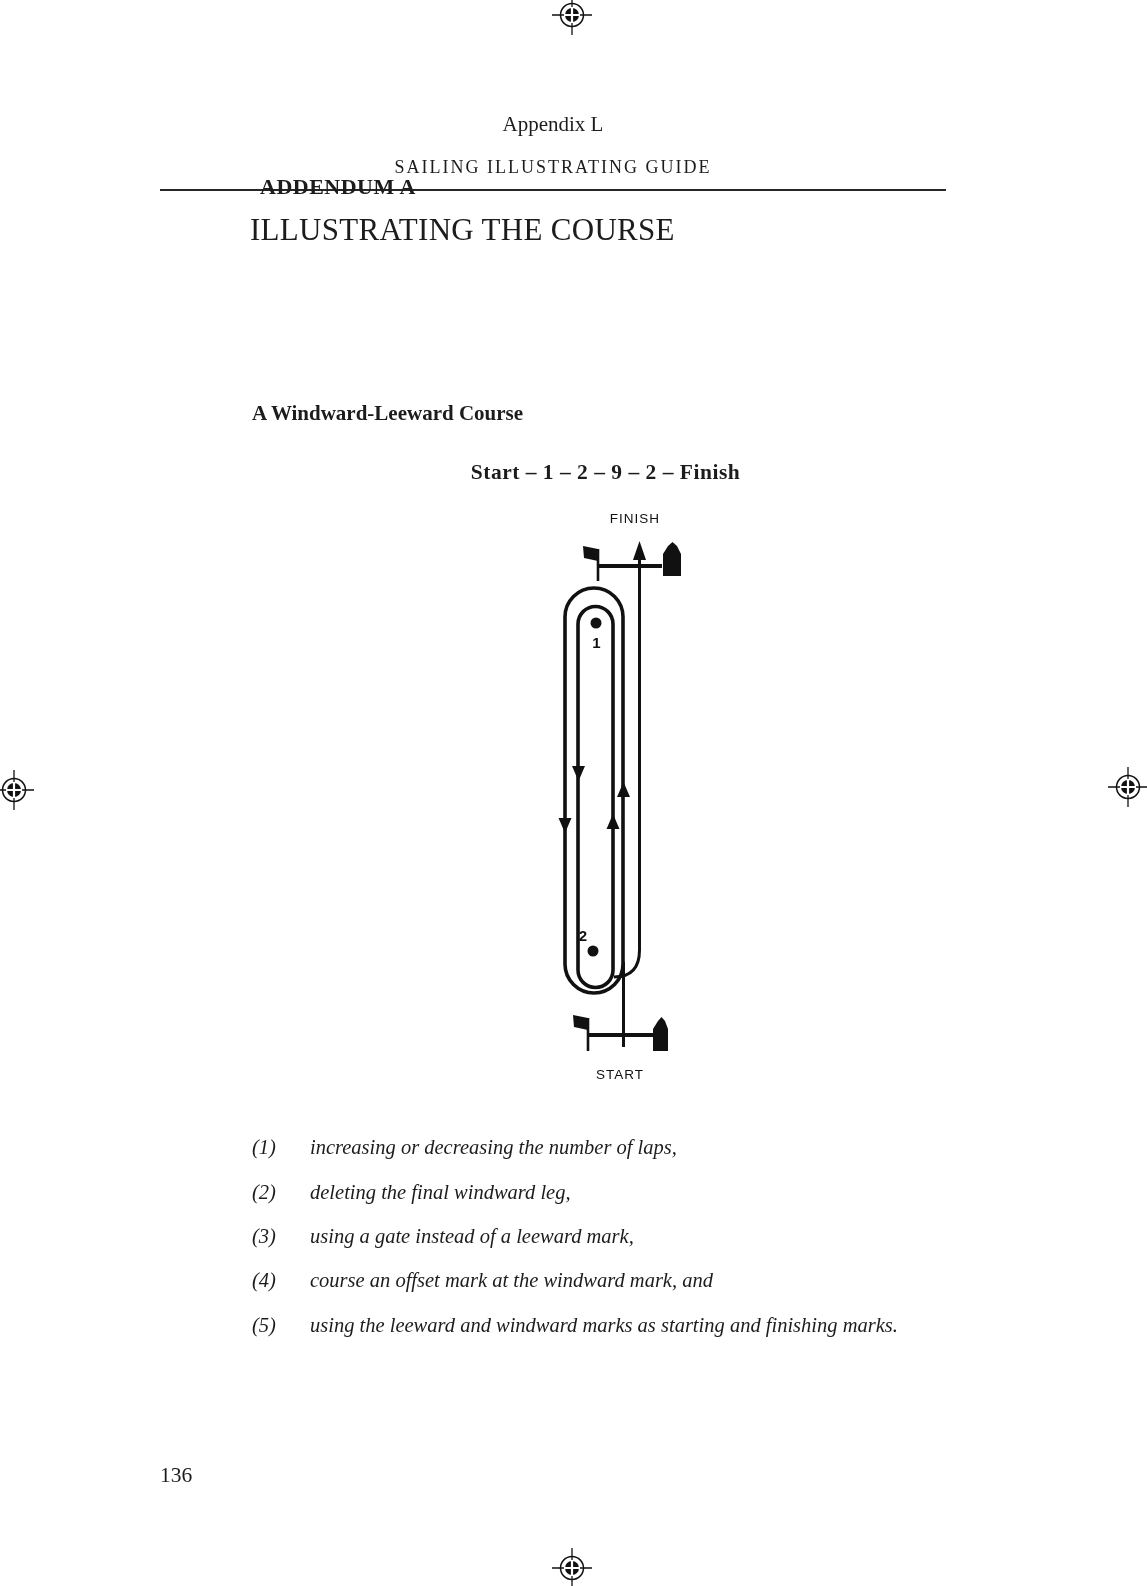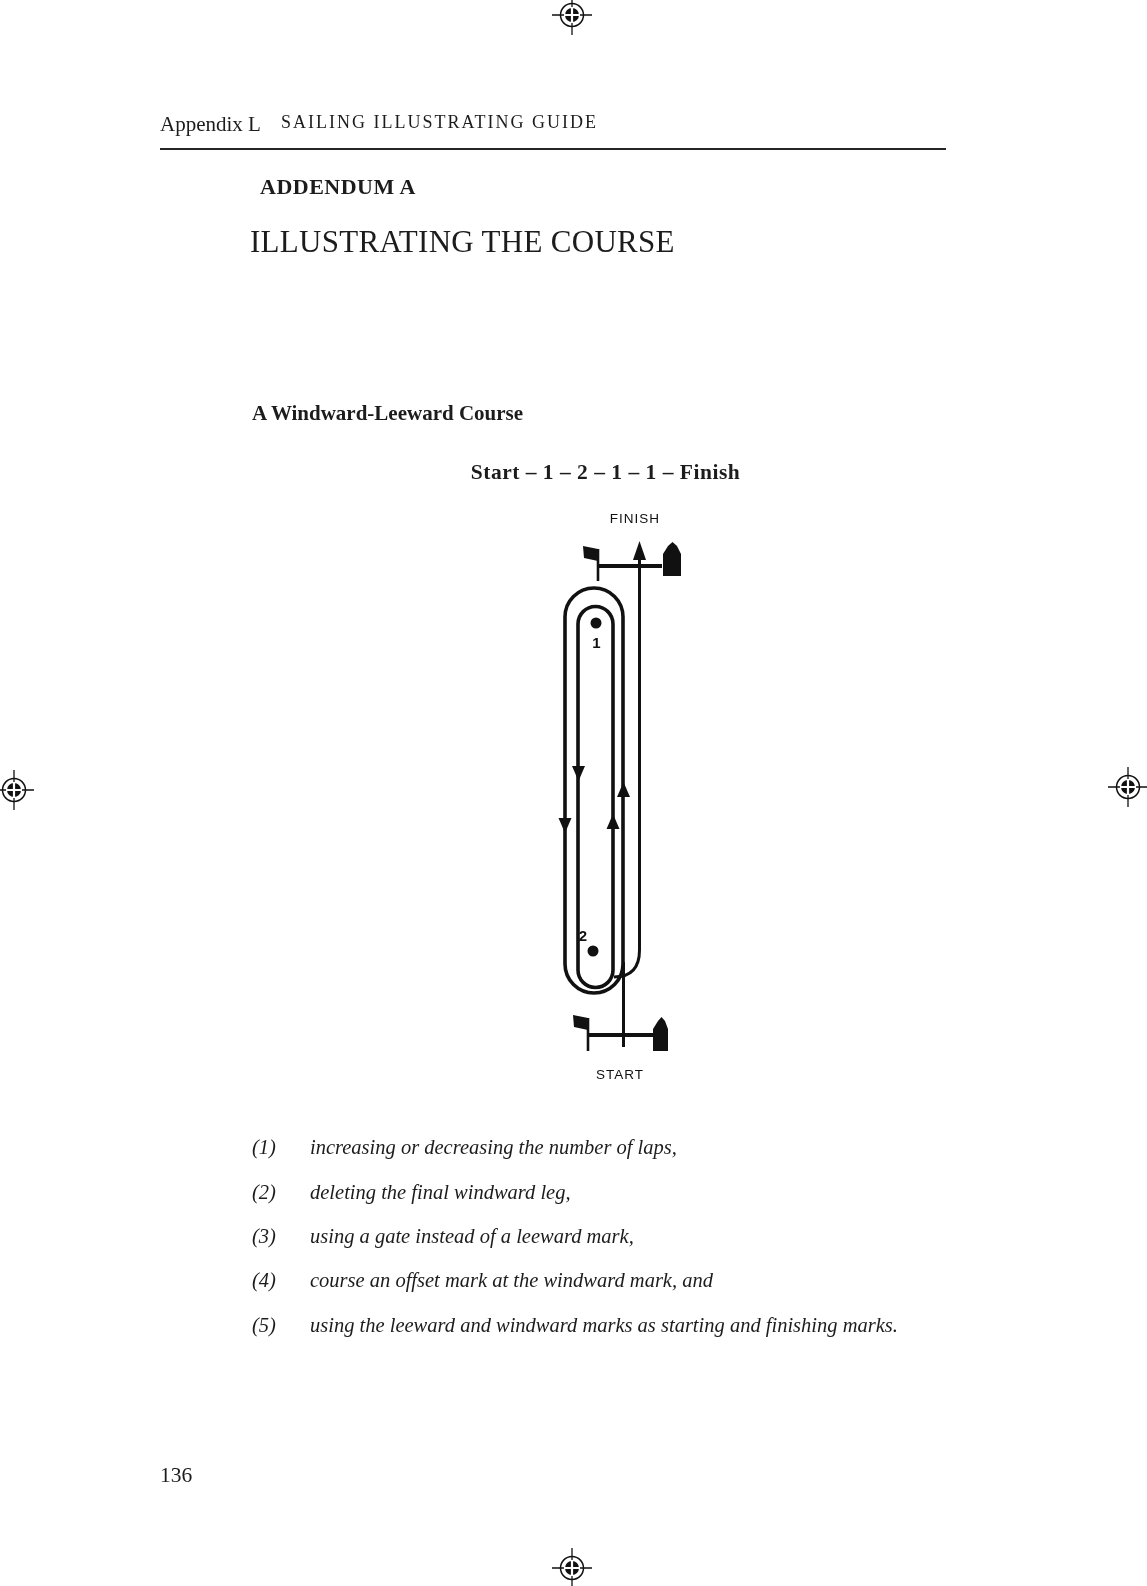--- a/index.html
+++ b/index.html
@@ -5,32 +5,32 @@
   html,body { margin:0; padding:0; background:#ffffff; }
   .page {
     position:relative; width:1147px; height:1586px; background:#ffffff;
     font-family:"Liberation Serif", serif; color:#1c1c1c; overflow:hidden;
   }
   .regmark { position:absolute; }
 
   .header {
     position:absolute; left:160px; top:112px; width:786px;
     border-bottom:2px solid #262626; padding-bottom:11px;
-    display:flex; align-items:flex-start; gap:20px;
+    display:flex; align-items:center; gap:20px;flex-direction:column;
   }
   .appendix { font-size:21px; }
   .guide    { font-size:18px; letter-spacing:2px; }
 
   .addendum {
     position:absolute; left:260px; top:174px;
     font-size:22px; font-weight:bold; letter-spacing:0.5px;
   }
   .title {
     position:absolute; left:250px; top:212px;
-    font-size:31px; letter-spacing:0.3px;margin-top:12px;
+    font-size:31px; letter-spacing:0.3px;
   }
   .intro {
     position:absolute; left:252px; top:283px; width:707px;
     font-style:italic; font-size:20.5px; line-height:29.6px;
     text-align:justify;
   }
   .course-heading {
     position:absolute; left:252px; top:401px; width:707px;
     font-weight:bold; font-size:21px;
   }
@@ -91,21 +91,21 @@
   <div class="header">
     <span class="appendix">Appendix L</span>
     <span class="guide">SAILING ILLUSTRATING GUIDE</span>
   </div>
 
   <div class="addendum">ADDENDUM A</div>
   <div class="title">ILLUSTRATING THE COURSE</div>
 
 
   <div class="course-heading">A Windward-Leeward Course</div>
-  <div class="course-seq">Start – 1 – 2 – 1 – 1 – Finish</div>
+  <div class="course-seq">Start – 1 – 2 – 9 – 2 – Finish</div>
 
   <svg class="diagram" width="300" height="580" viewBox="470 505 300 580">
     <g stroke="#111" fill="none">
 
       <text x="635" y="523" text-anchor="middle" class="sans" font-family="Liberation Sans, sans-serif" font-size="13.5" letter-spacing="1" fill="#111" stroke="none">FINISH</text>
 
       <path d="M597 566 H662" stroke-width="4"></path>
 
       <g>
         <path d="M598 549 V581" stroke-width="2.6"></path>

